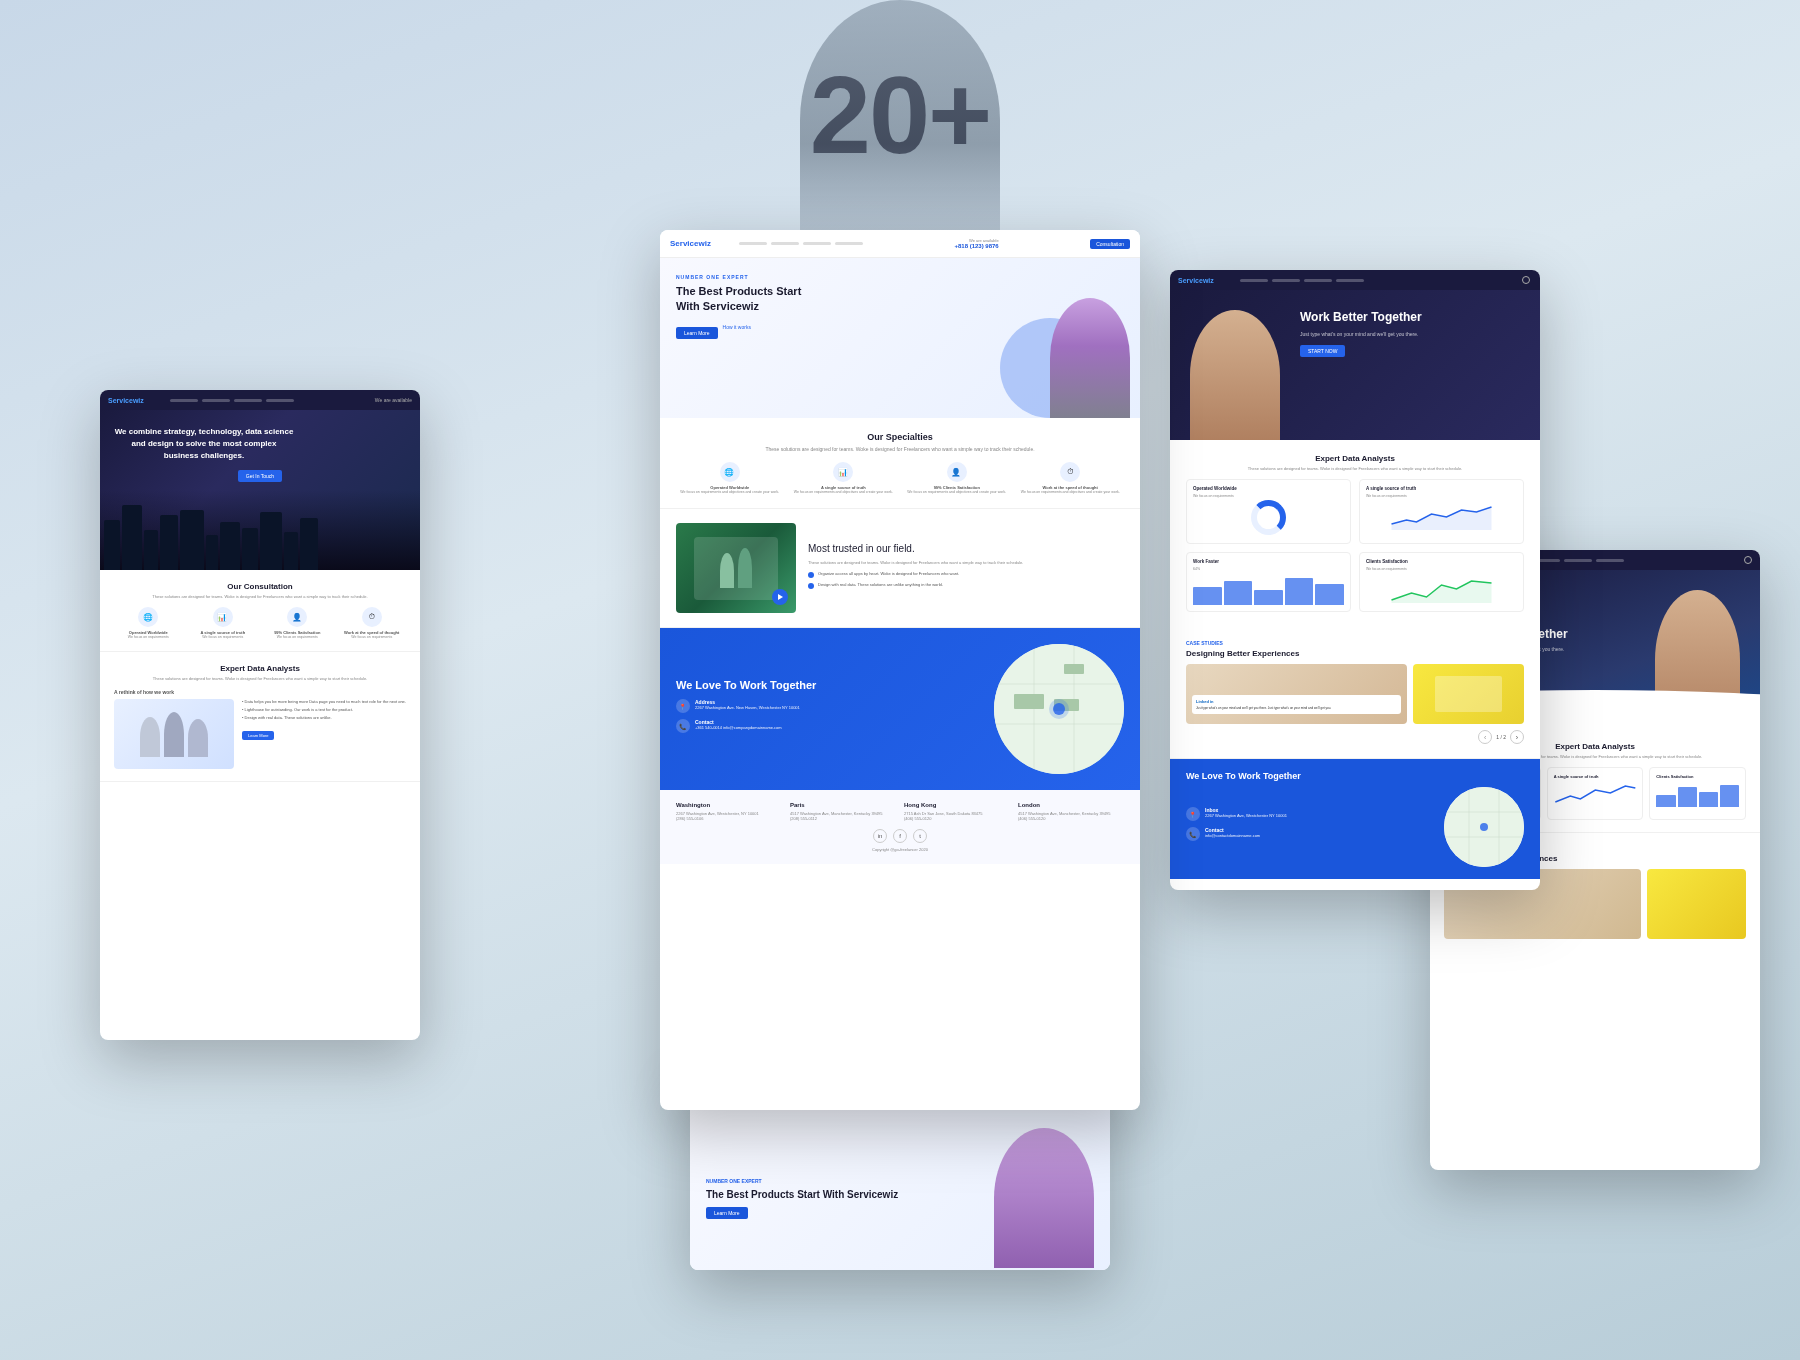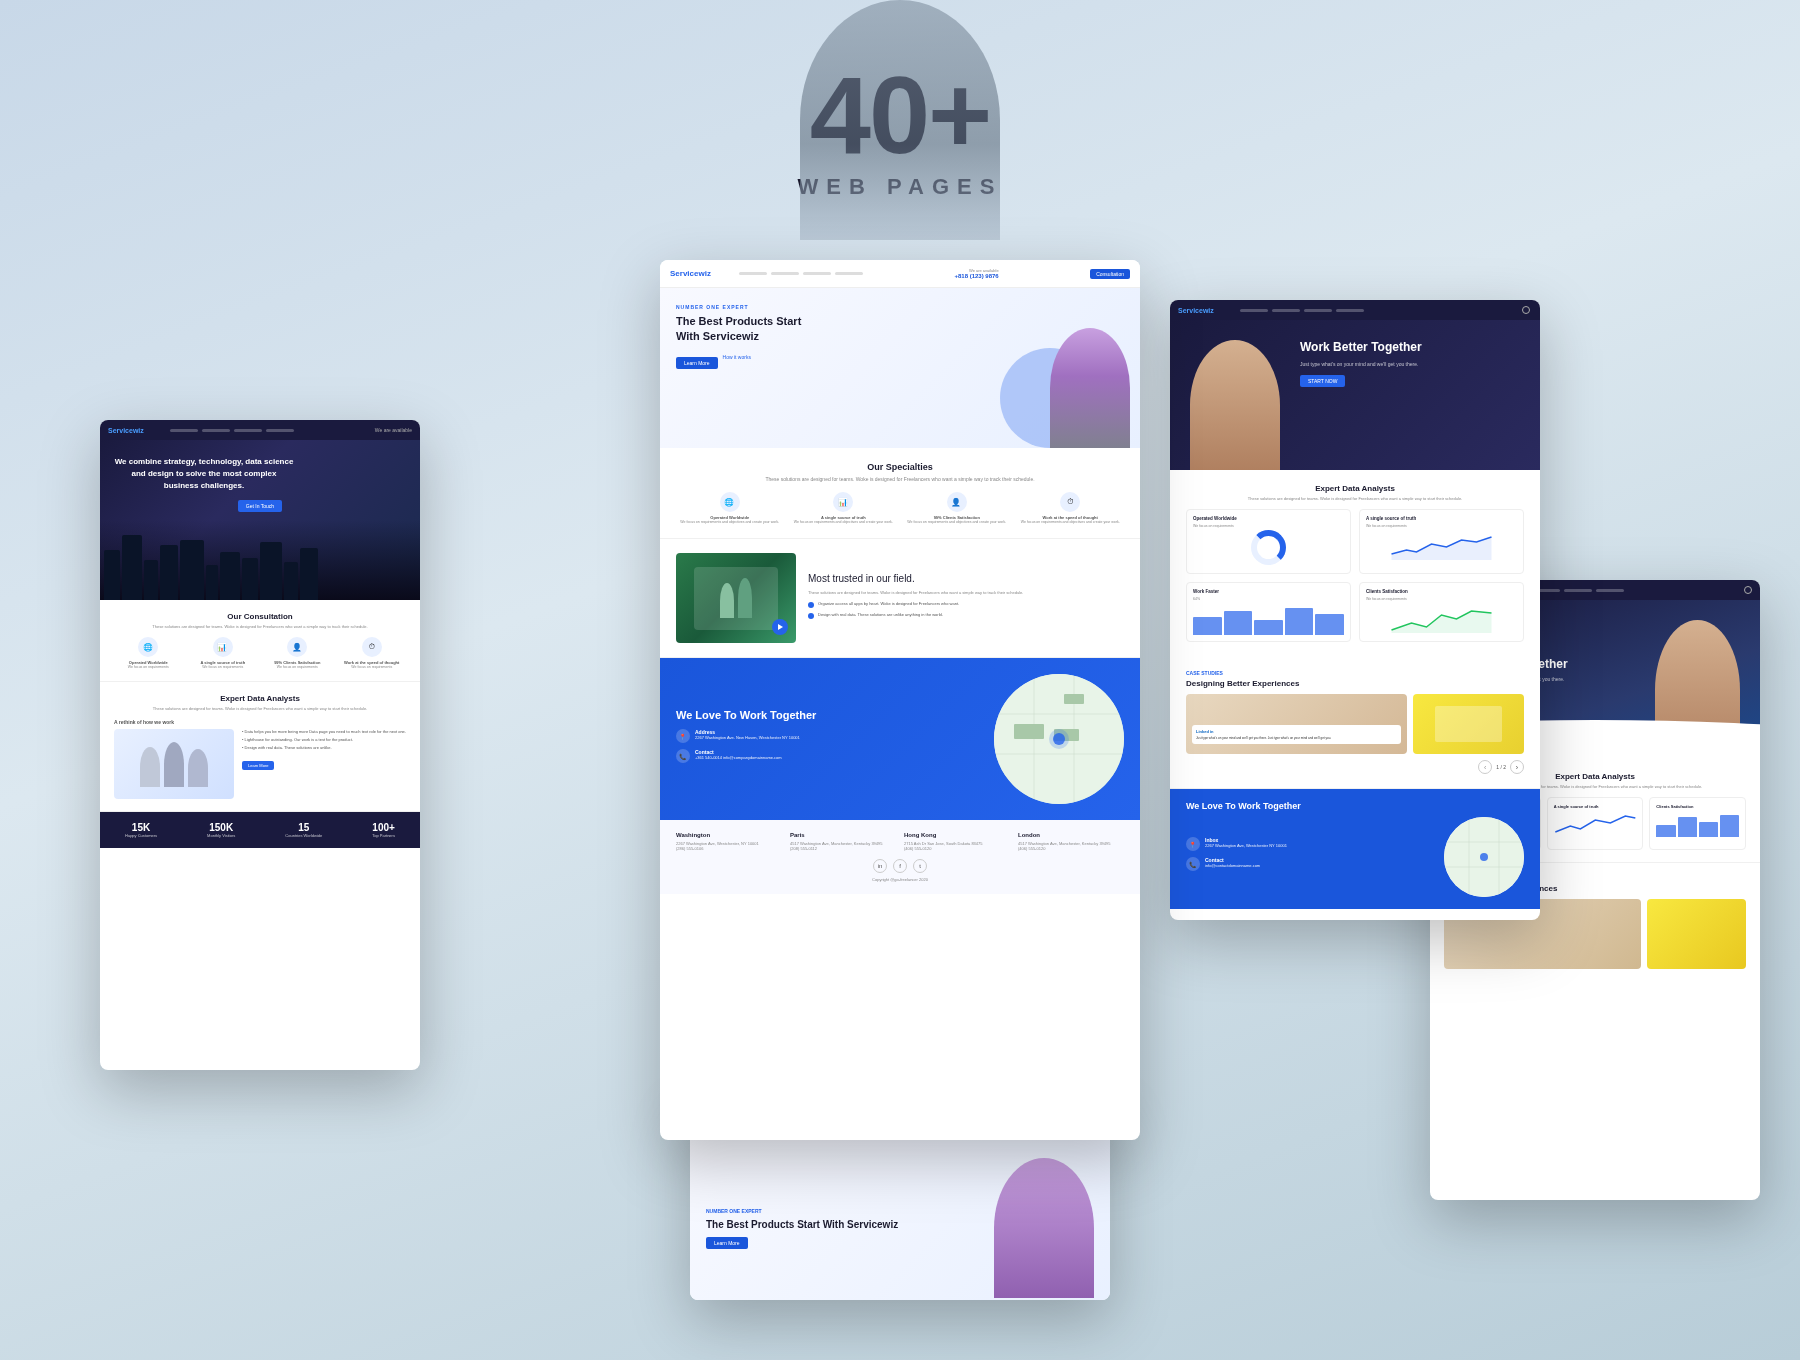--- a/index.html
+++ b/index.html
@@ -581,22 +581,21 @@
     }
   </style>
 </head>
 <body>
 
 <div class="bg-hands">
   <div class="figure-center-top"></div>
 </div>
 
 <div class="page-header">
-  <div class="big-number">40+</div>
-  <div class="sub-text">WEB PAGES</div>
+  <div class="big-number">20+</div>
 </div>
 
 <div class="mockups-container">
 
   <div class="mockup-card mockup-left">
 
     <div class="dark-navbar">
       <span style="font-size:7px;font-weight:700;color:#4a9eff;">Servicewiz</span>
       <div class="nav-dots">
         <div class="nav-dot dark-dot"></div>
@@ -672,38 +671,20 @@
         </div>
         <div style="flex:1;">
           <div style="font-size:4px;color:#555;margin-bottom:3px;">• Data helps you be more being more Data page you need to much text role for the next one.</div>
           <div style="font-size:4px;color:#555;margin-bottom:3px;">• Lighthouse for outstanding. Our work is a test for the product.</div>
           <div style="font-size:4px;color:#555;margin-bottom:3px;">• Design with real data. These solutions are unlike.</div>
           <div style="background:#2563eb;color:#fff;font-size:4px;padding:2px 6px;border-radius:2px;display:inline-block;margin-top:3px;">Learn More</div>
         </div>
       </div>
     </div>
 
-    <div class="stats-row">
-      <div class="stat-item">
-        <div class="stat-num">15K</div>
-        <div class="stat-label">Happy Customers</div>
-      </div>
-      <div class="stat-item">
-        <div class="stat-num">150K</div>
-        <div class="stat-label">Monthly Visitors</div>
-      </div>
-      <div class="stat-item">
-        <div class="stat-num">15</div>
-        <div class="stat-label">Countries Worldwide</div>
-      </div>
-      <div class="stat-item">
-        <div class="stat-num">100+</div>
-        <div class="stat-label">Top Partners</div>
-      </div>
-    </div>
   </div>
 
   <div class="mockup-card mockup-center">
 
     <div class="mockup-navbar">
       <span class="mockup-logo">Servicewiz</span>
       <div class="nav-dots">
         <div class="nav-dot"></div>
         <div class="nav-dot"></div>
         <div class="nav-dot"></div>

